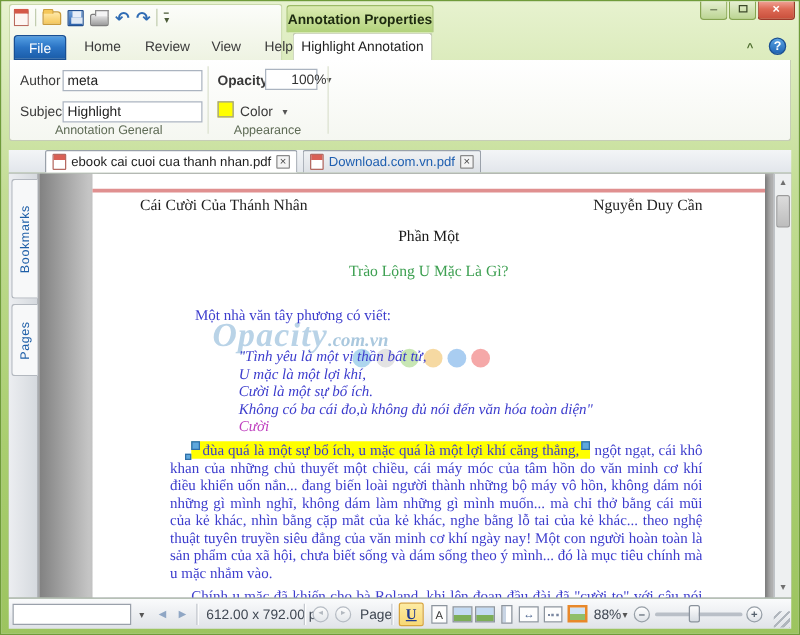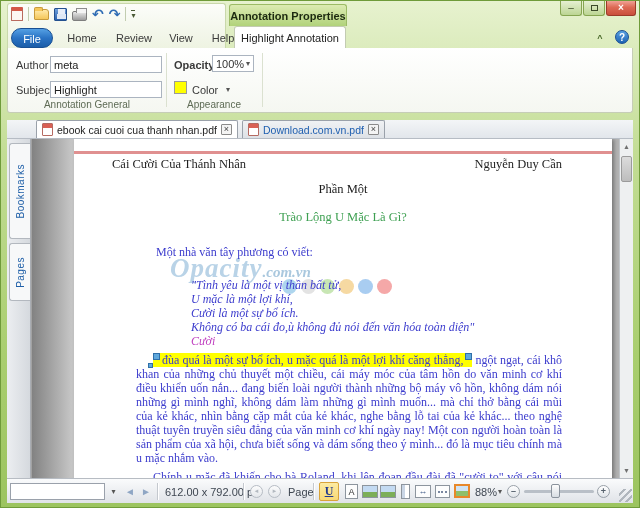--- a/index.html
+++ b/index.html
@@ -52,21 +52,21 @@
 
   
   .ribbon { position:absolute; left:6px; right:6px; top:47px; height:65px;
             background:linear-gradient(#ffffff,#f5f7f1); border:1px solid #c6cdb7; border-top:none; border-radius:0 0 3px 3px; }
   .rlabel { position:absolute; font-size:11px; color:#3a3a3a; }
   .rinput { position:absolute; height:17px; background:#fff; border:1px solid #abb4c0; font-size:11px; color:#222; padding:1px 3px; line-height:14px; }
   .rgroup-label { position:absolute; bottom:2px; text-align:center; font-size:10px; color:#5e6b55; }
   .rsep { position:absolute; top:5px; height:54px; width:1px; background:#dbe1d0; }
   .drop-arrow { font-size:8px; color:#555; }
   .opacity-box { position:absolute; left:204px; top:7px; width:42px; height:17px; background:#fff; border:1px solid #abb4c0;
-                 display:flex; align-items:center; justify-content:space-between; padding:0 3px; font-size:11px; }
+                 display:flex; align-items:center; justify-content:space-between; padding:0 20px; font-size:11px; }
   .color-swatch { position:absolute; left:166px; top:33px; width:13px; height:13px; border:1px solid #9a9a9a; }
 
   
   .doctabs { position:absolute; left:6px; right:6px; top:119px; height:19px;
              background:linear-gradient(#f3f5f7,#e2e6eb); border-bottom:1px solid #b6bcc4; display:flex; align-items:flex-end; padding-left:29px; }
   .dtab { height:18px; display:flex; align-items:center; gap:4px; padding:0 5px; font-size:10.5px;
           border:1px solid #9aa1aa; border-bottom:none; border-radius:2px 2px 0 0; margin-right:4px; white-space:nowrap; }
   .dtab.active { background:#fff; color:#222; }
   .dtab.inactive { background:linear-gradient(#f0f2f4,#dde1e6); color:#1f5fb0; }
   .pdficon { width:11px; height:13px; background:linear-gradient(#d96055 0 4px,#fff 4px); border:1px solid #b56a62; border-radius:1px; }
@@ -158,21 +158,21 @@
     <span class="qat-drop">▾</span>
   </div>
   <div class="ctx-header">Annotation Properties</div>
   <div class="winbtns">
     <div class="wbtn">–</div>
     <div class="wbtn max"><span></span></div>
     <div class="wbtn close">×</div>
   </div>
 
   <div class="tabrow">
-    <div class="mtab file" style="left:10px;width:42px;border-radius:10px;">File</div>
+    <div class="mtab file" style="left:10px;width:42px;">File</div>
     <div class="mtab" style="left:58px;width:46px;">Home</div>
     <div class="mtab" style="left:108px;width:50px;">Review</div>
     <div class="mtab" style="left:160px;width:40px;">View</div>
     <div class="mtab" style="left:202px;width:40px;">Help</div>
     <div class="mtab ctx">Highlight Annotation</div>
     <div class="ribbon-collapse">^</div>
     <div class="help-btn">?</div>
   </div>
 
   <div class="ribbon">

